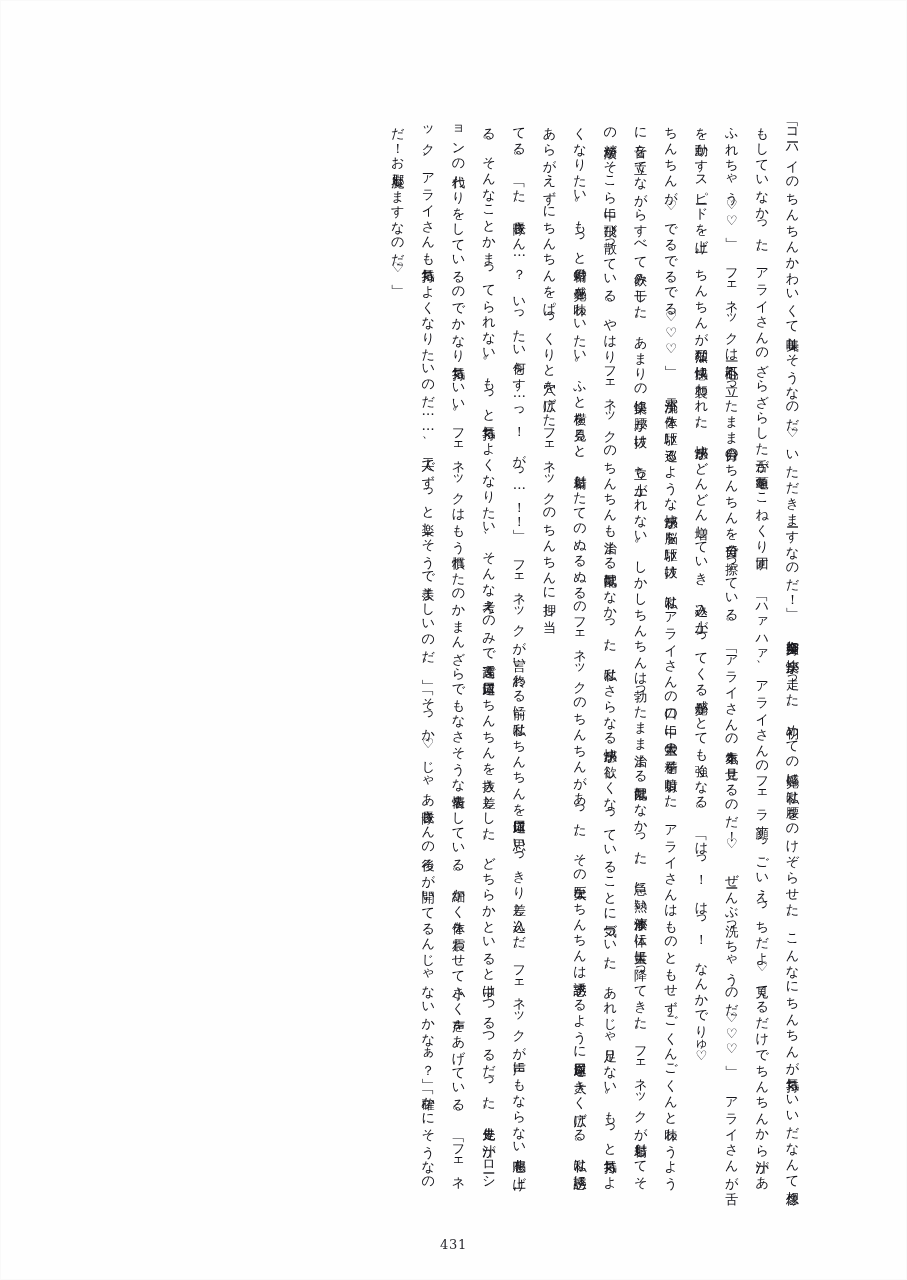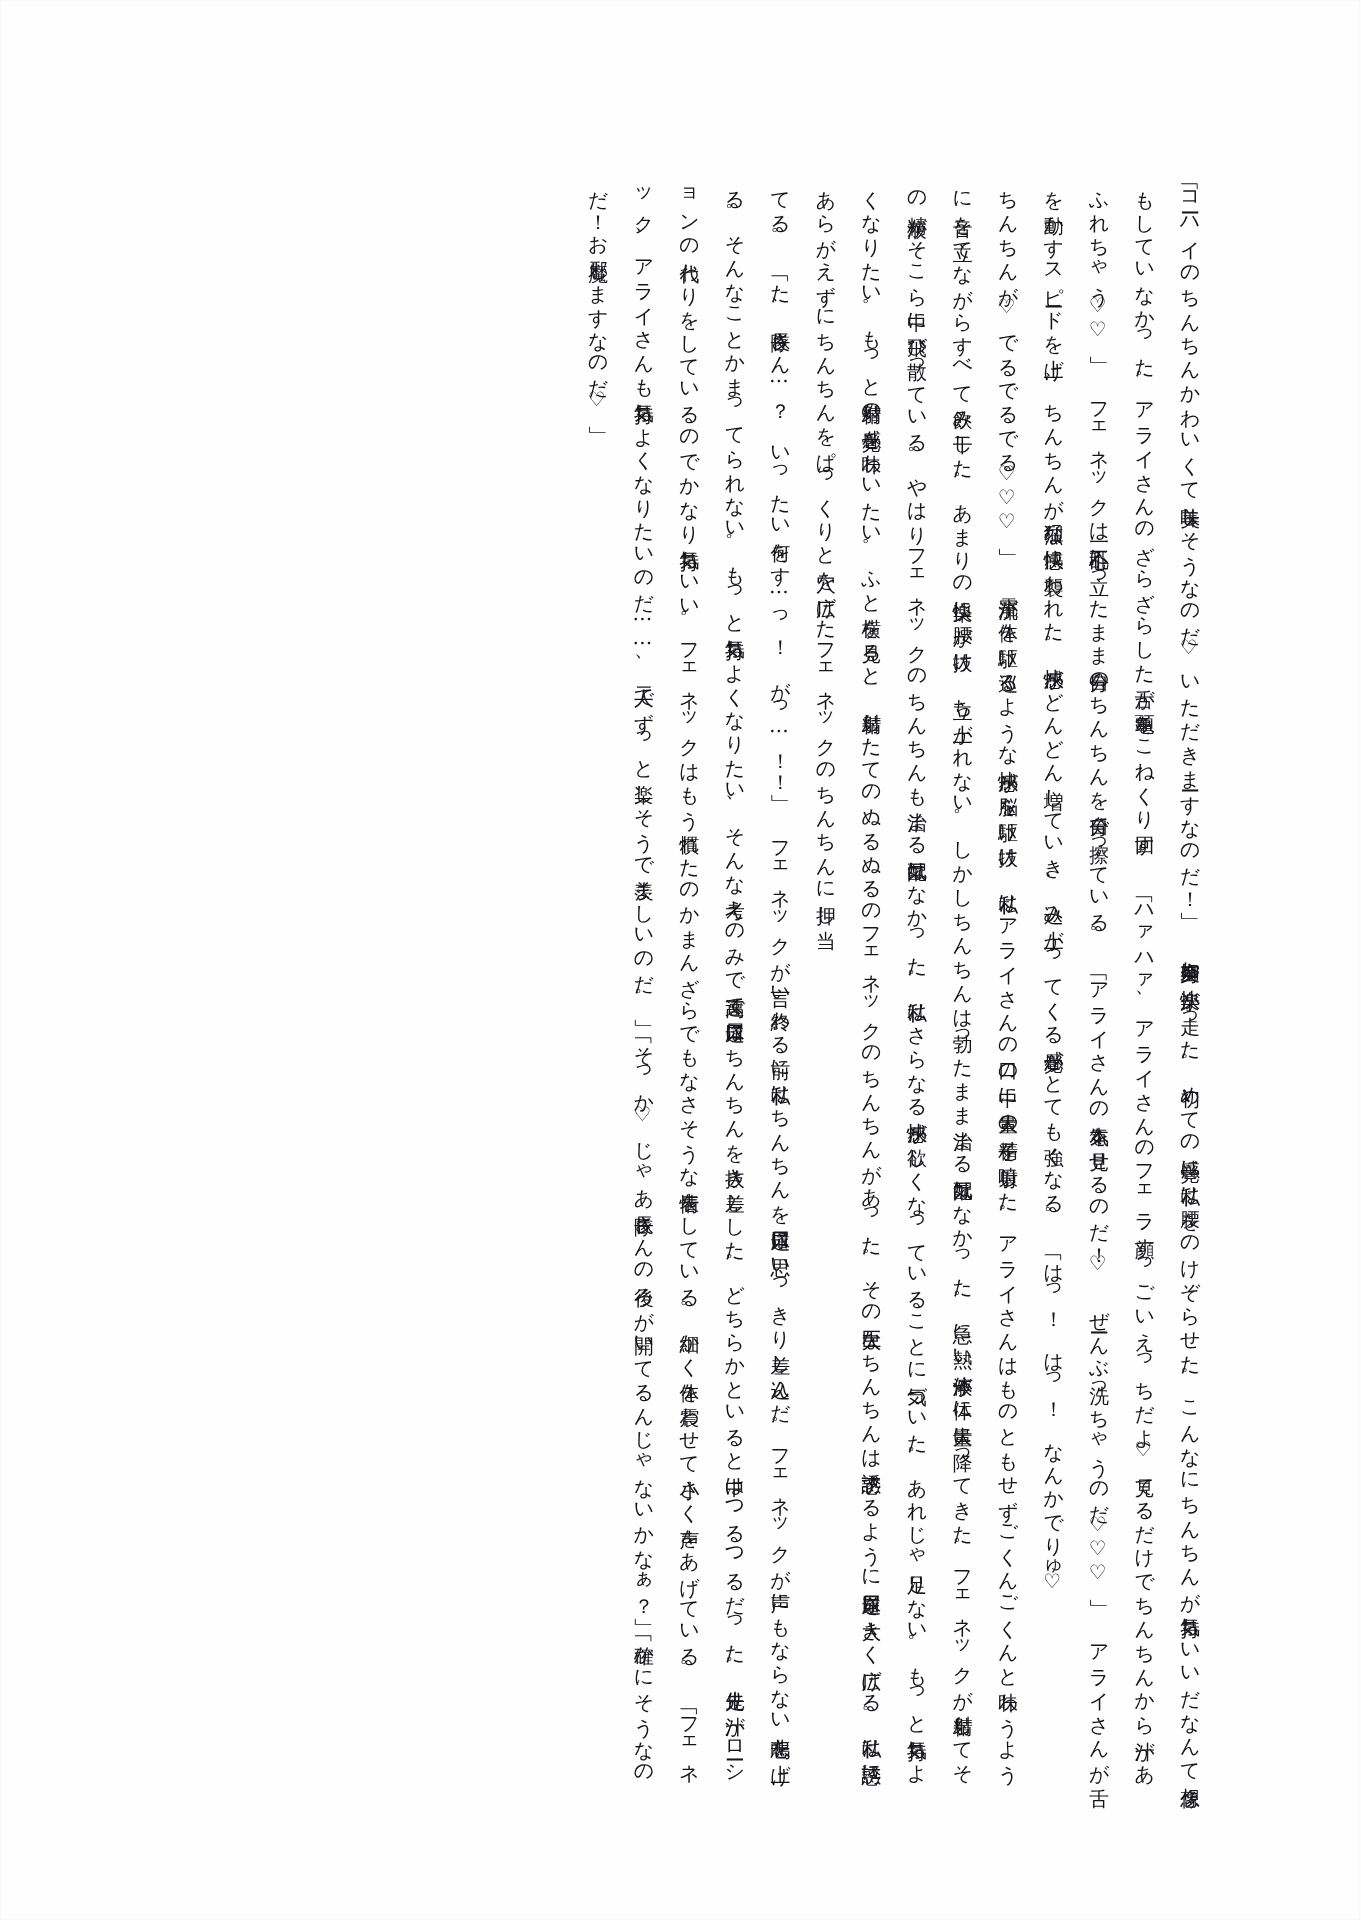--- a/index.html
+++ b/index.html
@@ -83,14 +83,15 @@
     <span class="block">ちんちんが♡でるでるでる♡♡♡」
 　電流が体を駆け巡るような快感が脳を駆け抜け、私はアライさんの口の中に大量の精子を噴射した。アライさんはものともせずごくんごくんと味わうように音を立てながらすべて飲み干した。あまりの快楽に腰が抜け、立ち上がれない。しかしちんちんは勃ったまま治まる気配はなかった。急に熱い液体が体に大量に降ってきた。フェネックが射精してその精液がそこら中に飛び散っている。やはりフェネックのちんちんも治まる気配はなかった。私はさらなる快感が欲しくなっていることに気づいた。あれじゃ足りない。もっと気持ちよくなりたい。もっと射精の感覚を味わいたい。ふと横を見ると、射精したてのぬるぬるのフェネックのちんちんがあった。その巨大なちんちんは誘惑するように尿道口を大きく広げる。私は誘惑にあらがえずにちんちんをぱっくりと穴を広げたフェネックのちんちんに押し当</span>
     <span class="block">てる。
 「た、隊長さん…？　いったい何をす…っ！　がっ…！！」
 　フェネックが言い終わる前に私はちんちんを尿道口に思いっきり差し込んだ。フェネックが声にもならない悲鳴を上げる。そんなことかまってられない。もっと気持ちよくなりたい、そんな考えのみで高速で尿道口にちんちんを抜き差しした。どちらかといると中はつるつるだった。先走り汁がローションの代わりをしているのでかなり気持ちいい。フェネックはもう慣れたのかまんざらでもなさそうな表情をしている。細かく体を震わせて小さく声をあげている。
 「フェネック、アライさんも気持ちよくなりたいのだ……、二人でずっと楽しそうで羨ましいのだ。」
 「そっか♡じゃあ隊長さんの後ろが開いてるんじゃないかなぁ？」
 「確かにそうなのだ！お邪魔しますなのだ♡」</span>
   </div>
 
+  <div id="page-number">431</div>
 
 </div>
 
 </body></html>

